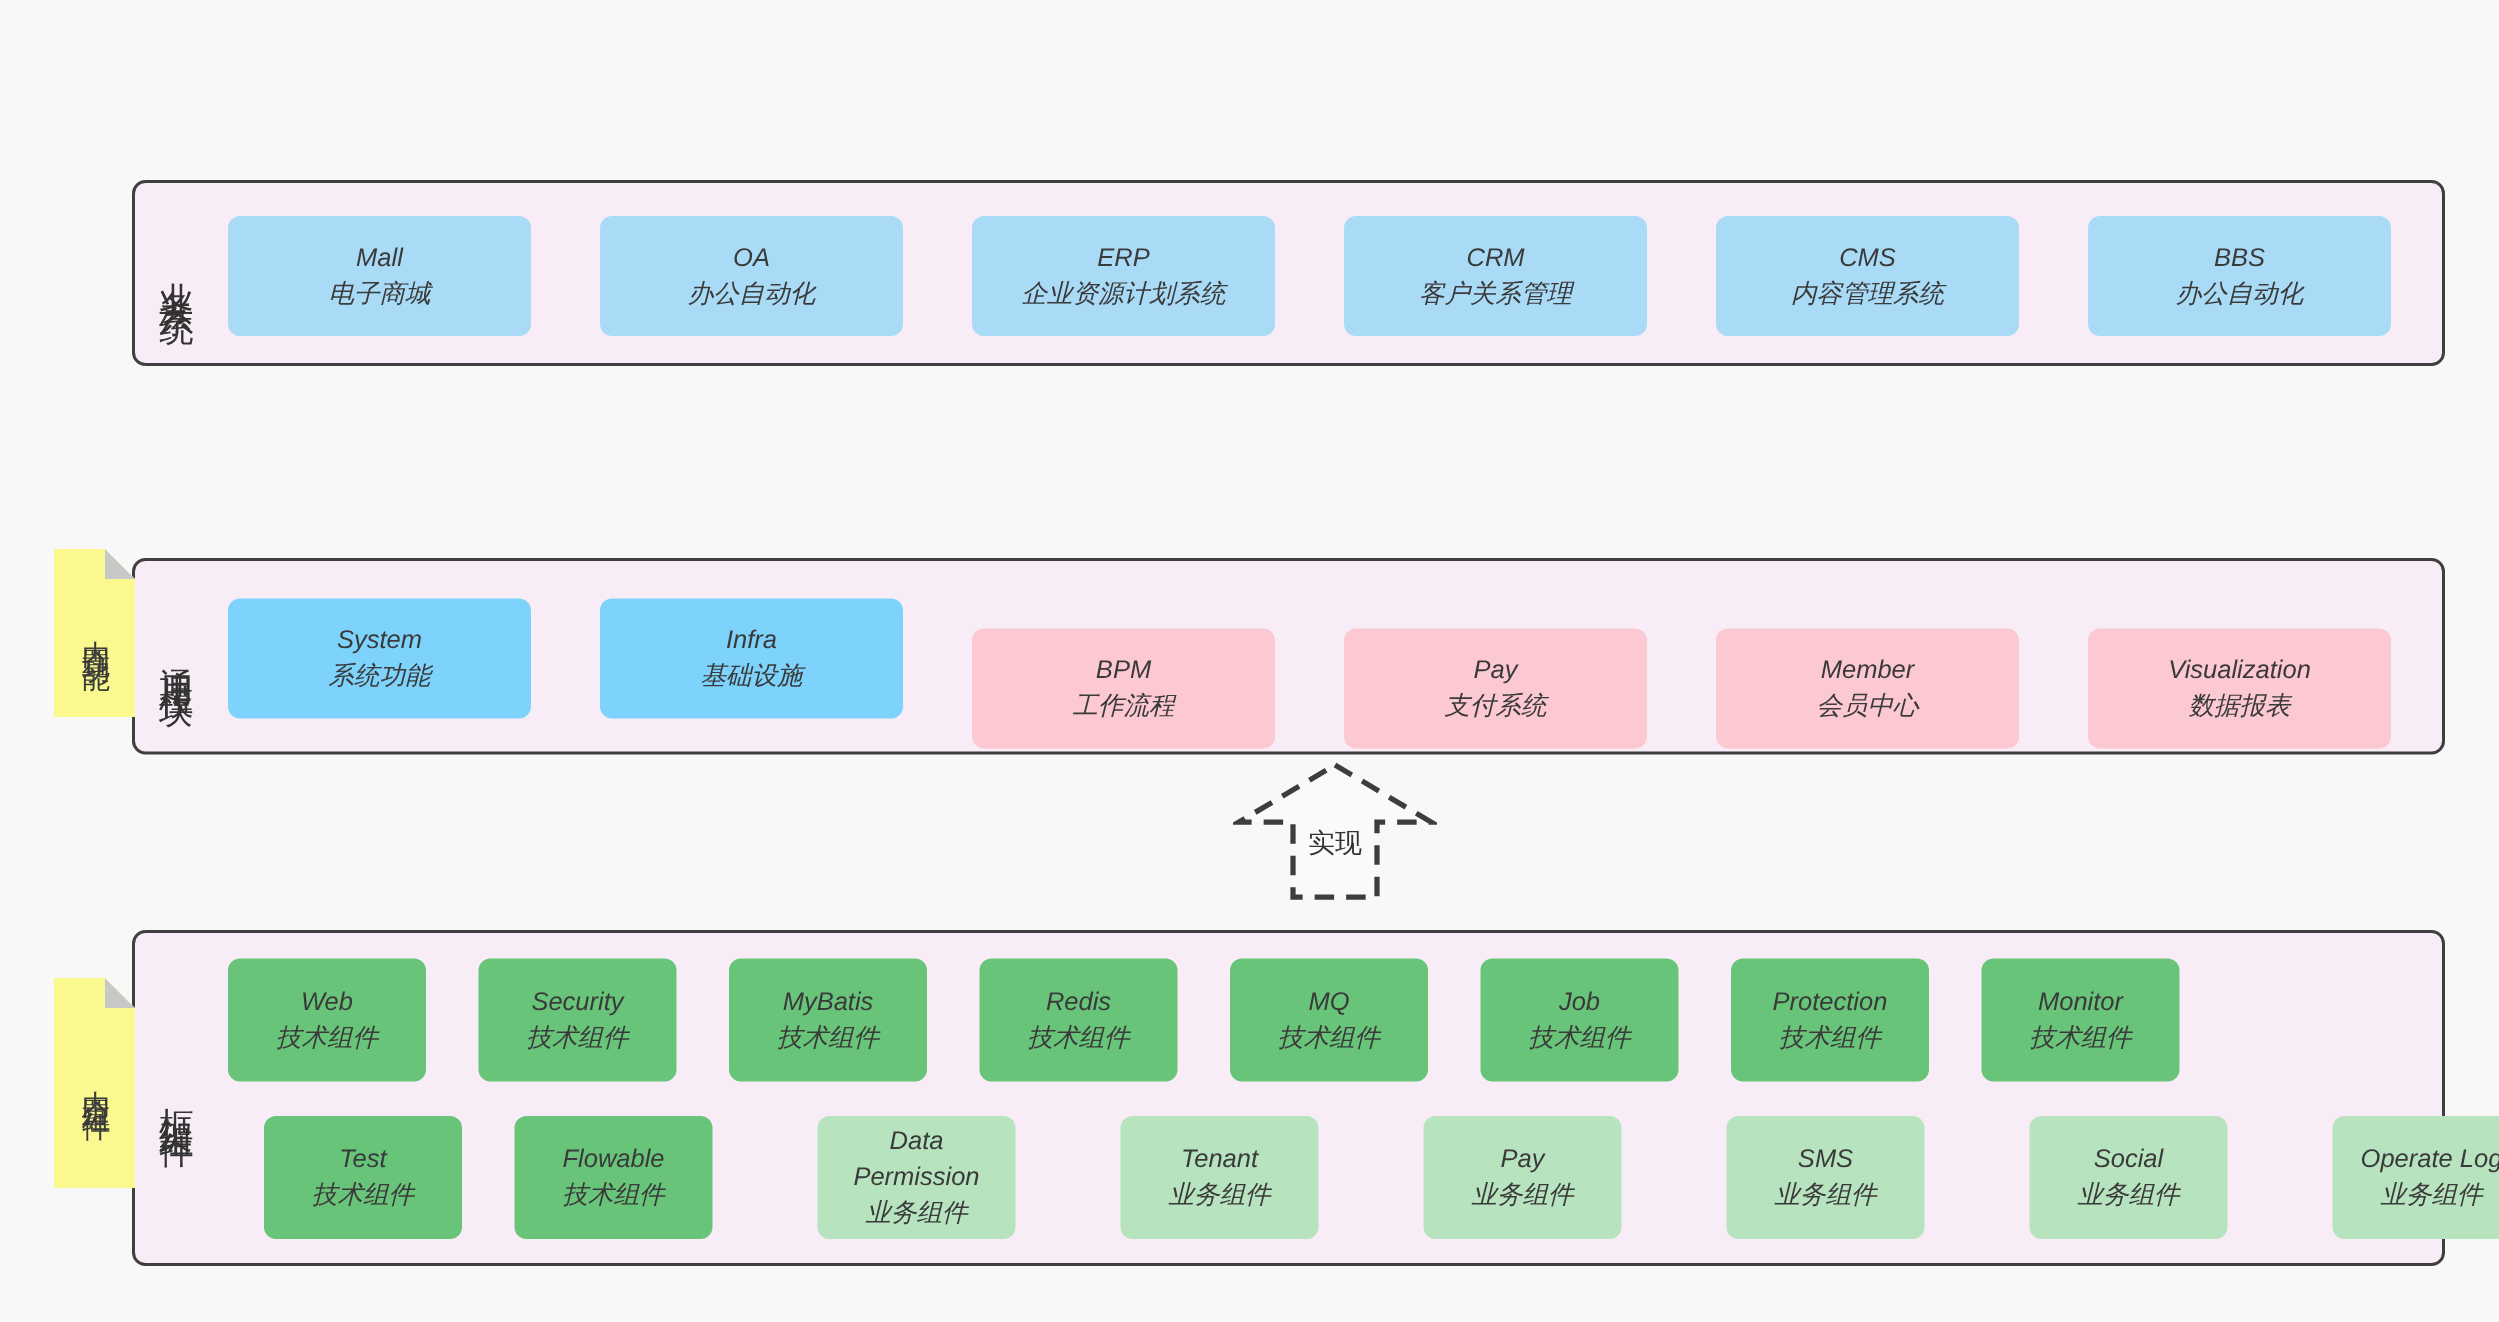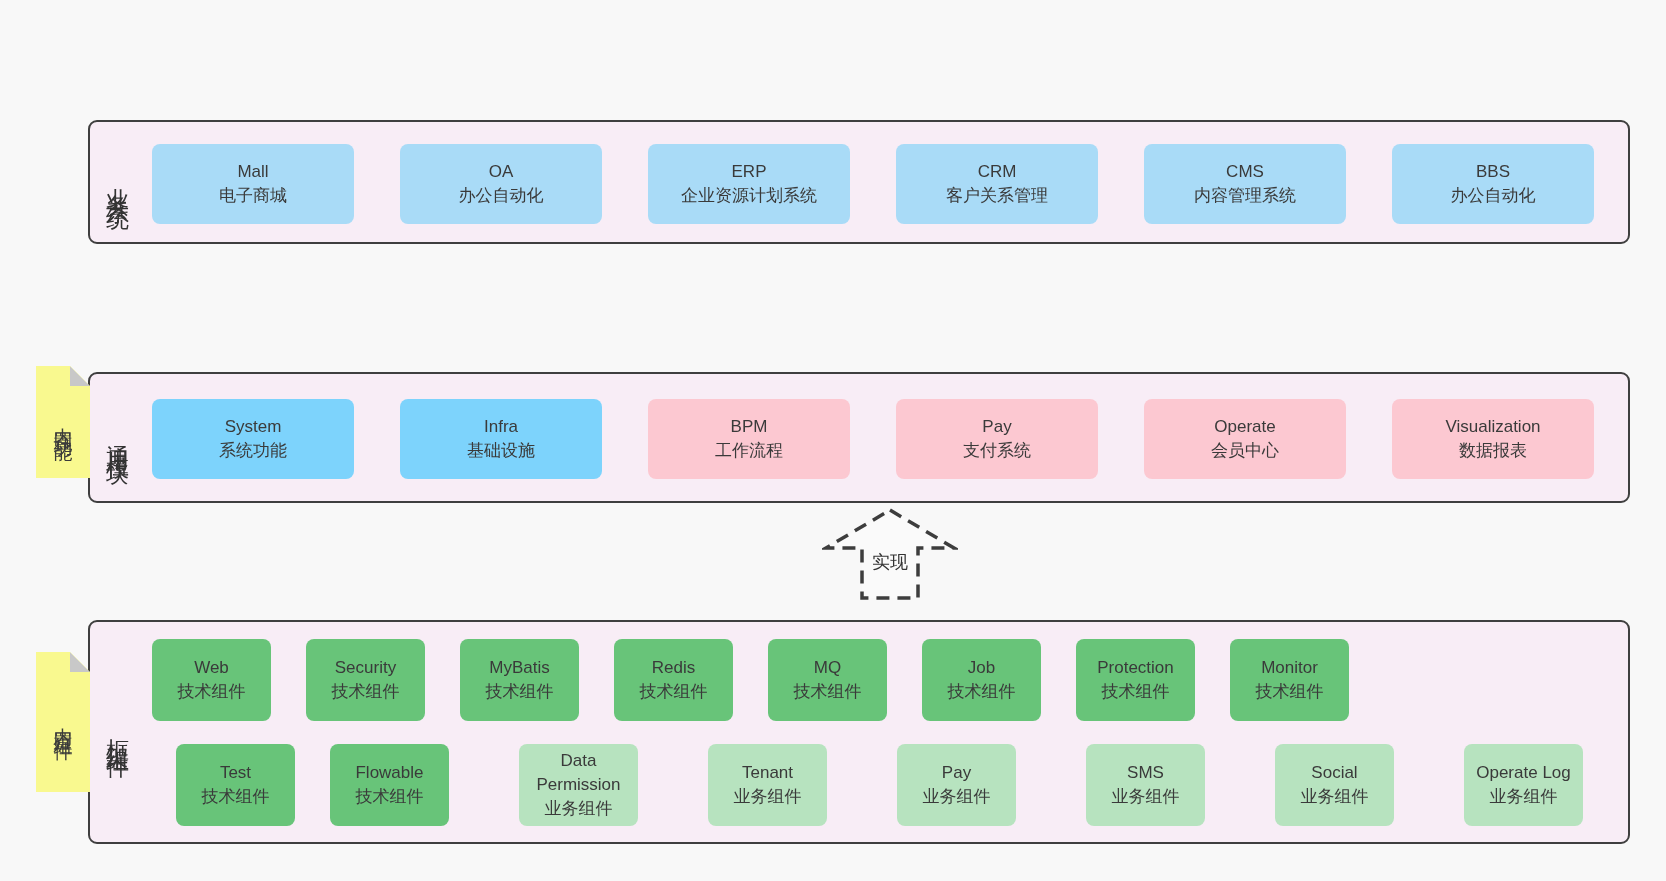--- a/index.html
+++ b/index.html
@@ -15,36 +15,36 @@
   #panel-business   { top:120px; height:124px; }
   #panel-modules    { top:372px; height:131px; }
   #panel-components { top:620px; height:224px; }
 
   .vlabel {
     position:absolute; left:13px; top:50%; transform:translateY(-50%);
     writing-mode:vertical-rl; text-orientation:upright;
     font-size:23px; letter-spacing:6px; color:#333; white-space:nowrap;
   }
 
-  .box-row { position:absolute; left:62px; display:flex; gap:46px; }
+  .box-row { position:absolute; left:62px; display:flex; gap:46px;font-style:italic; }
   #panel-business .box-row { top:22px; }
   #panel-modules  .box-row { top:25px; }
   #panel-components .box-row { gap:35px; }
   #comp-row-1 { top:17px; }
   #comp-row-2 { top:122px;padding-left:24px; }
 
   .box {
     width:202px; height:80px; border-radius:8px; box-sizing:border-box;
     display:flex; flex-direction:column; align-items:center; justify-content:center;
     text-align:center; font-size:17px; line-height:24px; padding:2px 6px;
   }
-  .box.small { width:119px; height:82px; }
+  .box.small { width:132px; height:82px; }
   .box.blue        { background:#a9dbf7; }
   .box.red         { background:#7dd3fc; }
-  .box.pink        { background:#fcc8d1; }
+  .box.pink        { background:#fcc8d1;margin-top:20px; }
   .box.green       { background:#68c479; }
   .box.green-light { background:#b7e3bf;margin-left:35px; }
 
   .sticky {
     position:absolute; left:36px; width:54px; z-index:3;
     background:#f9f98f;
     clip-path:polygon(0 0, calc(100% - 20px) 0, 100% 20px, 100% 100%, 0 100%);
     display:flex; align-items:center; justify-content:center;
   }
   #sticky-modules    { top:366px; height:112px; }
@@ -126,21 +126,21 @@
       </div>
       <div class="box pink">
         <span>BPM</span>
         <span>工作流程</span>
       </div>
       <div class="box pink">
         <span>Pay</span>
         <span>支付系统</span>
       </div>
       <div class="box pink">
-        <span>Operate</span>
+        <span>Member</span>
         <span>会员中心</span>
       </div>
       <div class="box pink">
         <span>Visualization</span>
         <span>数据报表</span>
       </div>
     </div>
   </div>
 
   <div class="arrow" id="arrow-implement">

